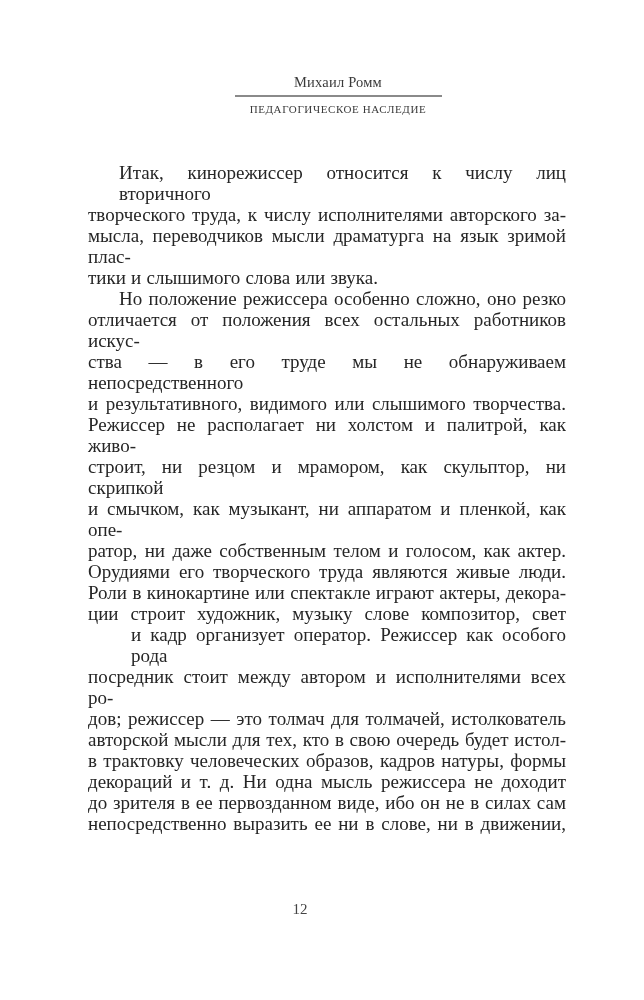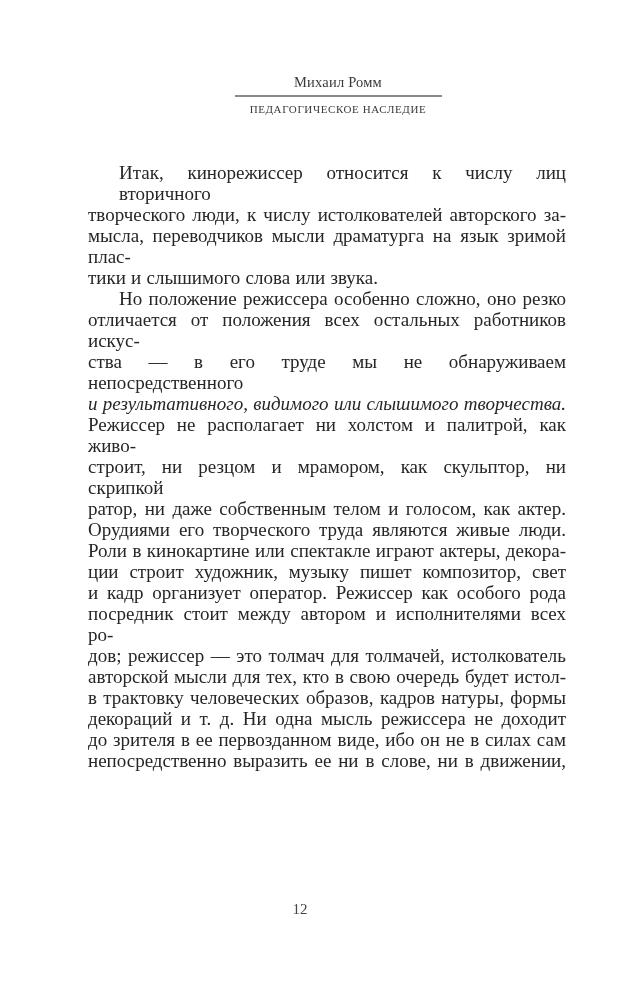--- a/index.html
+++ b/index.html
@@ -26,35 +26,36 @@
 
 <div class="running-head">
   <div class="rh-author">Михаил Ромм</div>
   <div class="rh-rule"></div>
   <div class="rh-title">Педагогическое наследие</div>
 </div>
 
 <div class="body-text">
 
   <span class="line indent" style="white-space: normal;">Итак, кинорежиссер относится к числу лиц вторичного</span>
-  <span class="line" style="white-space: normal;">творческого люди, к числу истолкователей авторского за-</span>
+  <span class="line" style="white-space: normal;">творческого труда, к числу исполнителями авторского за-</span>
   <span class="line" style="white-space: normal;">мысла, переводчиков мысли драматурга на язык зримой плас-</span>
   <span class="line last" style="white-space: normal;">тики и слышимого слова или звука.</span>
 
   <span class="line indent" style="white-space: normal;">Но положение режиссера особенно сложно, оно резко</span>
   <span class="line" style="white-space: normal;">отличается от положения всех остальных работников искус-</span>
   <span class="line" style="white-space: normal;">ства — в его труде мы не обнаруживаем непосредственного</span>
-  <span class="line" style="white-space: normal; font-style: italic;">и результативного, видимого или слышимого творчества.</span>
+  <span class="line" style="white-space: normal;">и результативного, видимого или слышимого творчества.</span>
   <span class="line" style="white-space: normal;">Режиссер не располагает ни холстом и палитрой, как живо-</span>
   <span class="line" style="white-space: normal;">строит, ни резцом и мрамором, как скульптор, ни скрипкой</span>
+  <span class="line" style="white-space: normal;">и смычком, как музыкант, ни аппаратом и пленкой, как опе-</span>
   <span class="line" style="white-space: normal;">ратор, ни даже собственным телом и голосом, как актер.</span>
   <span class="line" style="white-space: normal;">Орудиями его творческого труда являются живые люди.</span>
   <span class="line" style="white-space: normal;">Роли в кинокартине или спектакле играют актеры, декора-</span>
-  <span class="line" style="white-space: normal;">ции строит художник, музыку пишет композитор, свет</span>
-  <span class="line" style="white-space: normal;">и кадр организует оператор. Режиссер как особого рода</span>
+  <span class="line" style="white-space: normal;">ции строит художник, музыку слове композитор, свет</span>
+  <span class="line" style="white-space: normal; margin-left: 43px;">и кадр организует оператор. Режиссер как особого рода</span>
   <span class="line" style="white-space: normal;">посредник стоит между автором и исполнителями всех ро-</span>
   <span class="line" style="white-space: normal;">дов; режиссер — это толмач для толмачей, истолкователь</span>
   <span class="line" style="white-space: normal;">авторской мысли для тех, кто в свою очередь будет истол-</span>
   <span class="line" style="white-space: normal;">в трактовку человеческих образов, кадров натуры, формы</span>
   <span class="line" style="white-space: normal;">декораций и т. д. Ни одна мысль режиссера не доходит</span>
   <span class="line" style="white-space: normal;">до зрителя в ее первозданном виде, ибо он не в силах сам</span>
   <span class="line" style="white-space: normal;">непосредственно выразить ее ни в слове, ни в движении,</span>
 
 </div>
 

